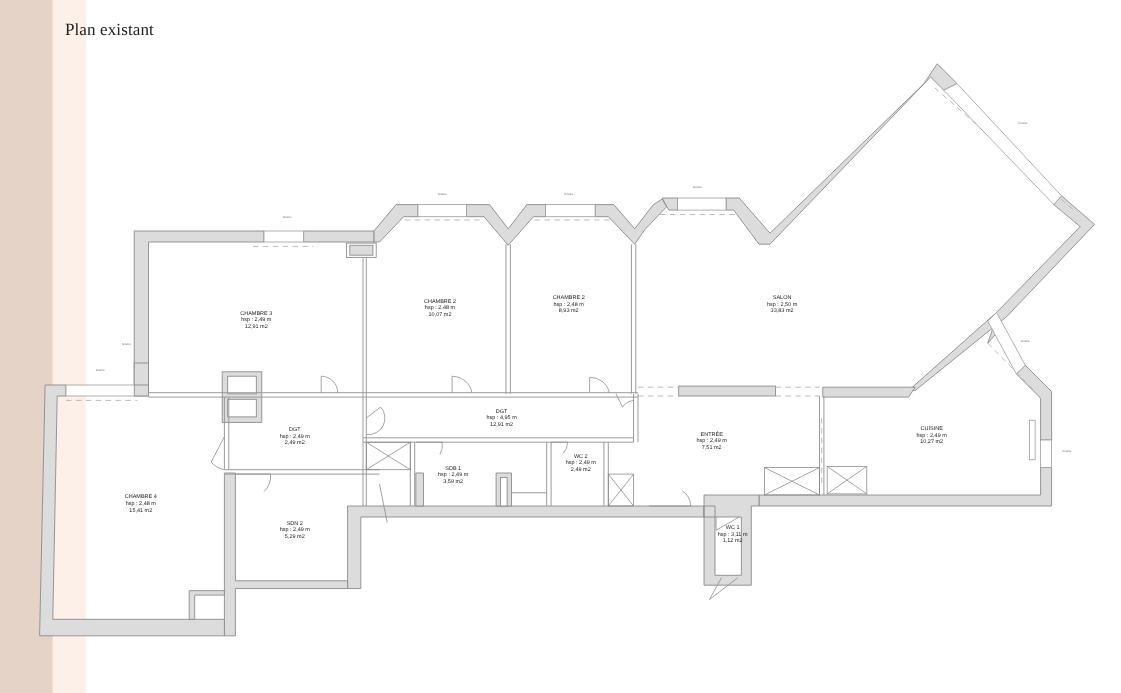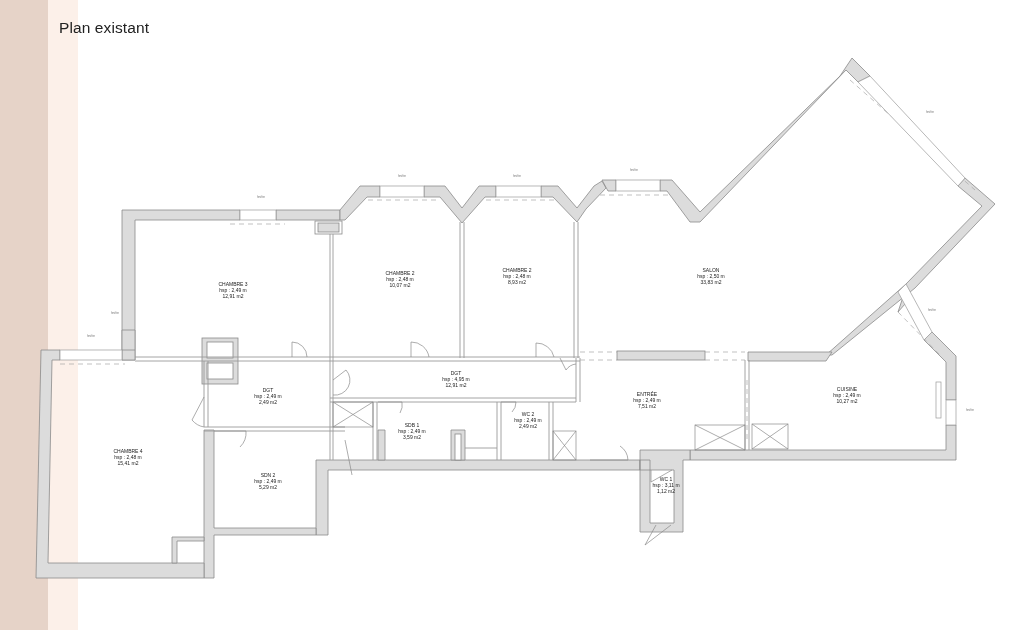--- a/index.html
+++ b/index.html
@@ -5,21 +5,21 @@
   html, body { margin: 0; padding: 0; }
   body {
     width: 1019px; height: 630px; position: relative; overflow: hidden;
     background: #ffffff;
     font-family: "Liberation Sans", sans-serif;
   }
   .band-dark { position: absolute; left: 0; top: 0; width: 48px; height: 630px; background: #e6d3c8; }
   .band-light { position: absolute; left: 48px; top: 0; width: 30px; height: 630px; background: #fcf0e9; }
   .title {
     position: absolute; left: 59px; top: 19px;
-    font-family: Liberation Sans, sans-serif; font-size: 15.5px; color: #222222;
+    font-family: Liberation Serif, serif; font-size: 15.5px; color: #222222;
     letter-spacing: 0.1px;
   }
   svg.plan { position: absolute; left: 0; top: 0; }
   .room-label { font-family: "Liberation Sans", sans-serif; font-size: 5px; fill: #222; text-anchor: middle; }
   .tiny { font-family: "Liberation Sans", sans-serif; font-size: 2.6px; fill: #777; text-anchor: middle; }
 </style>
 </head>
 <body>
 
 <div class="band-dark"></div>

